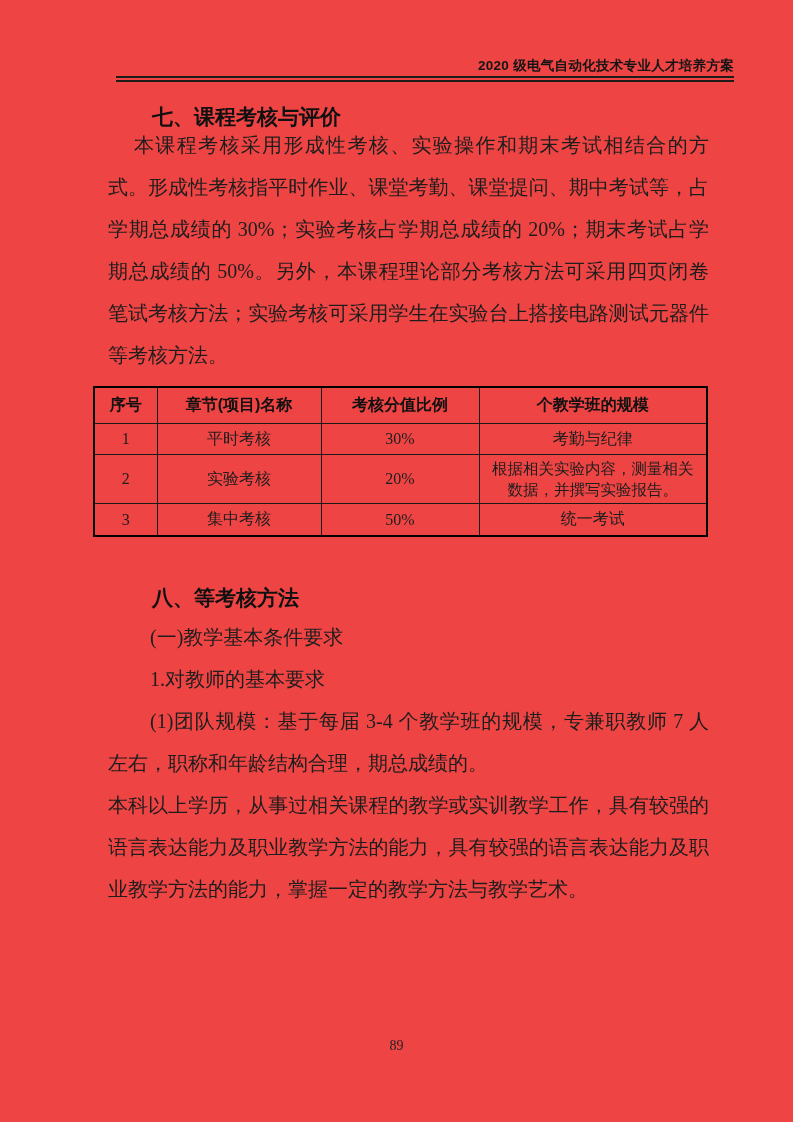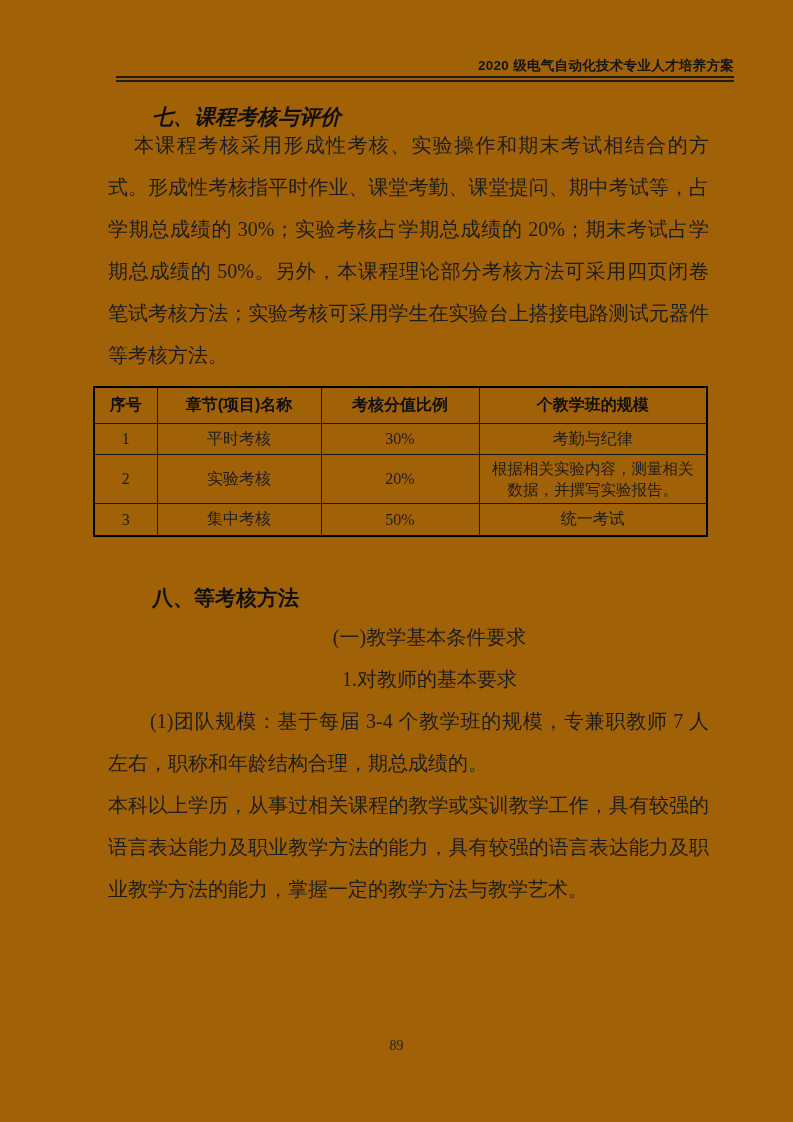--- a/index.html
+++ b/index.html
@@ -1,20 +1,20 @@
 <!DOCTYPE html>
 <html><head>
 <meta charset="utf-8">
 <style>
   html, body { margin: 0; padding: 0; background: #ffffff; }
   .page {
     position: relative;
     width: 793px;
     height: 1122px;
-    background: #a16207;
+    background: #ef4444;
     overflow: hidden;
     font-family: "Liberation Serif", "DejaVu Serif", serif;
     color: #1d1d1d;
   }
 
   
   .header-title {
     position: absolute;
     top: 57px;
     right: 59px;
@@ -39,21 +39,21 @@
   .sec-heading {
     position: absolute;
     left: 152px;
     font-family: "Liberation Sans", "DejaVu Sans", sans-serif;
     font-weight: 700;
     font-size: 21px;
     line-height: 24px;
     color: #101010;
     white-space: nowrap;
   }
-  .h-seven { top: 105px; font-style: italic; }
+  .h-seven { top: 105px; }
   .h-eight { top: 586px; }
 
   
   .textblock {
     position: absolute;
     left: 108px;
     width: 601px;
   }
   .tb-para1 { top: 124px; }
   .tb-sec8  { top: 616px; }
@@ -64,21 +64,21 @@
     color: #1d1d1d;
     white-space: nowrap;
     overflow: visible;
   }
   .pline.fill {
     white-space: normal;
     text-align: justify;
     text-align-last: justify;
   }
   .ind1 { text-indent: 26px; }
-  .ind2 { text-indent: 42px; text-align: center; }
+  .ind2 { text-indent: 42px; }
 
   
   .assess-table {
     position: absolute;
     left: 93px;
     top: 386px;
     border-collapse: collapse;
     table-layout: fixed;
     width: 613px;
   }

